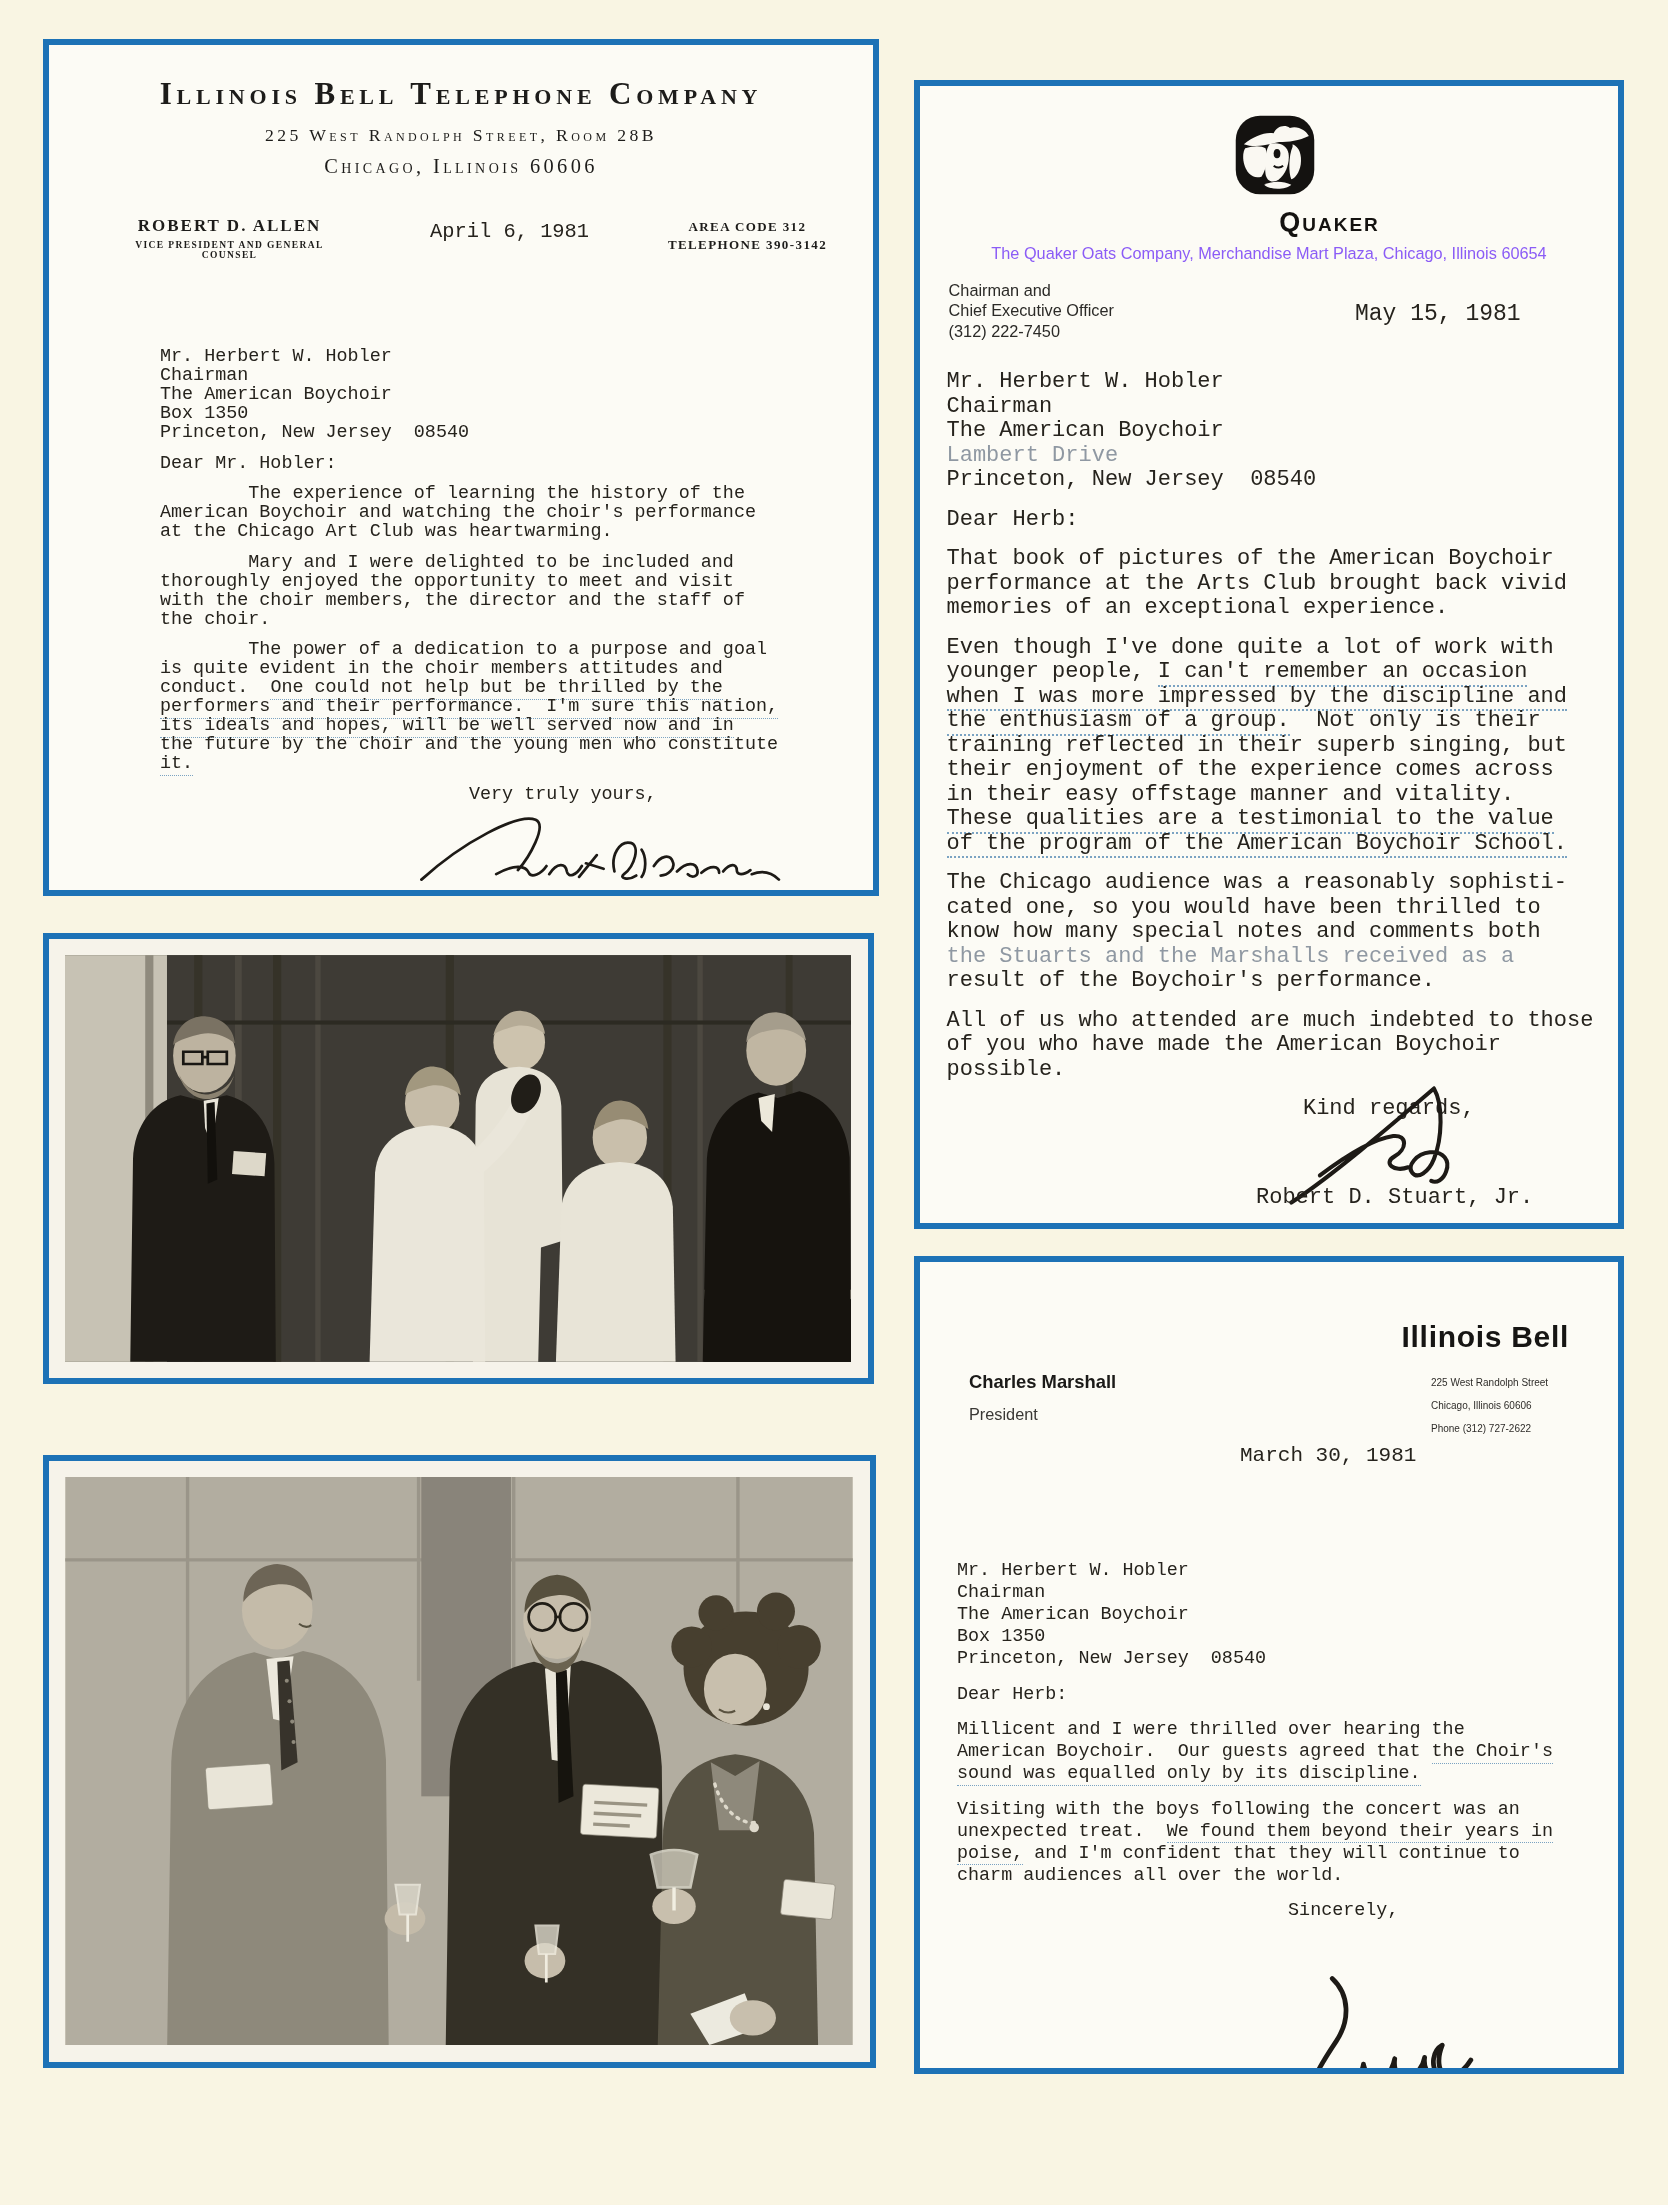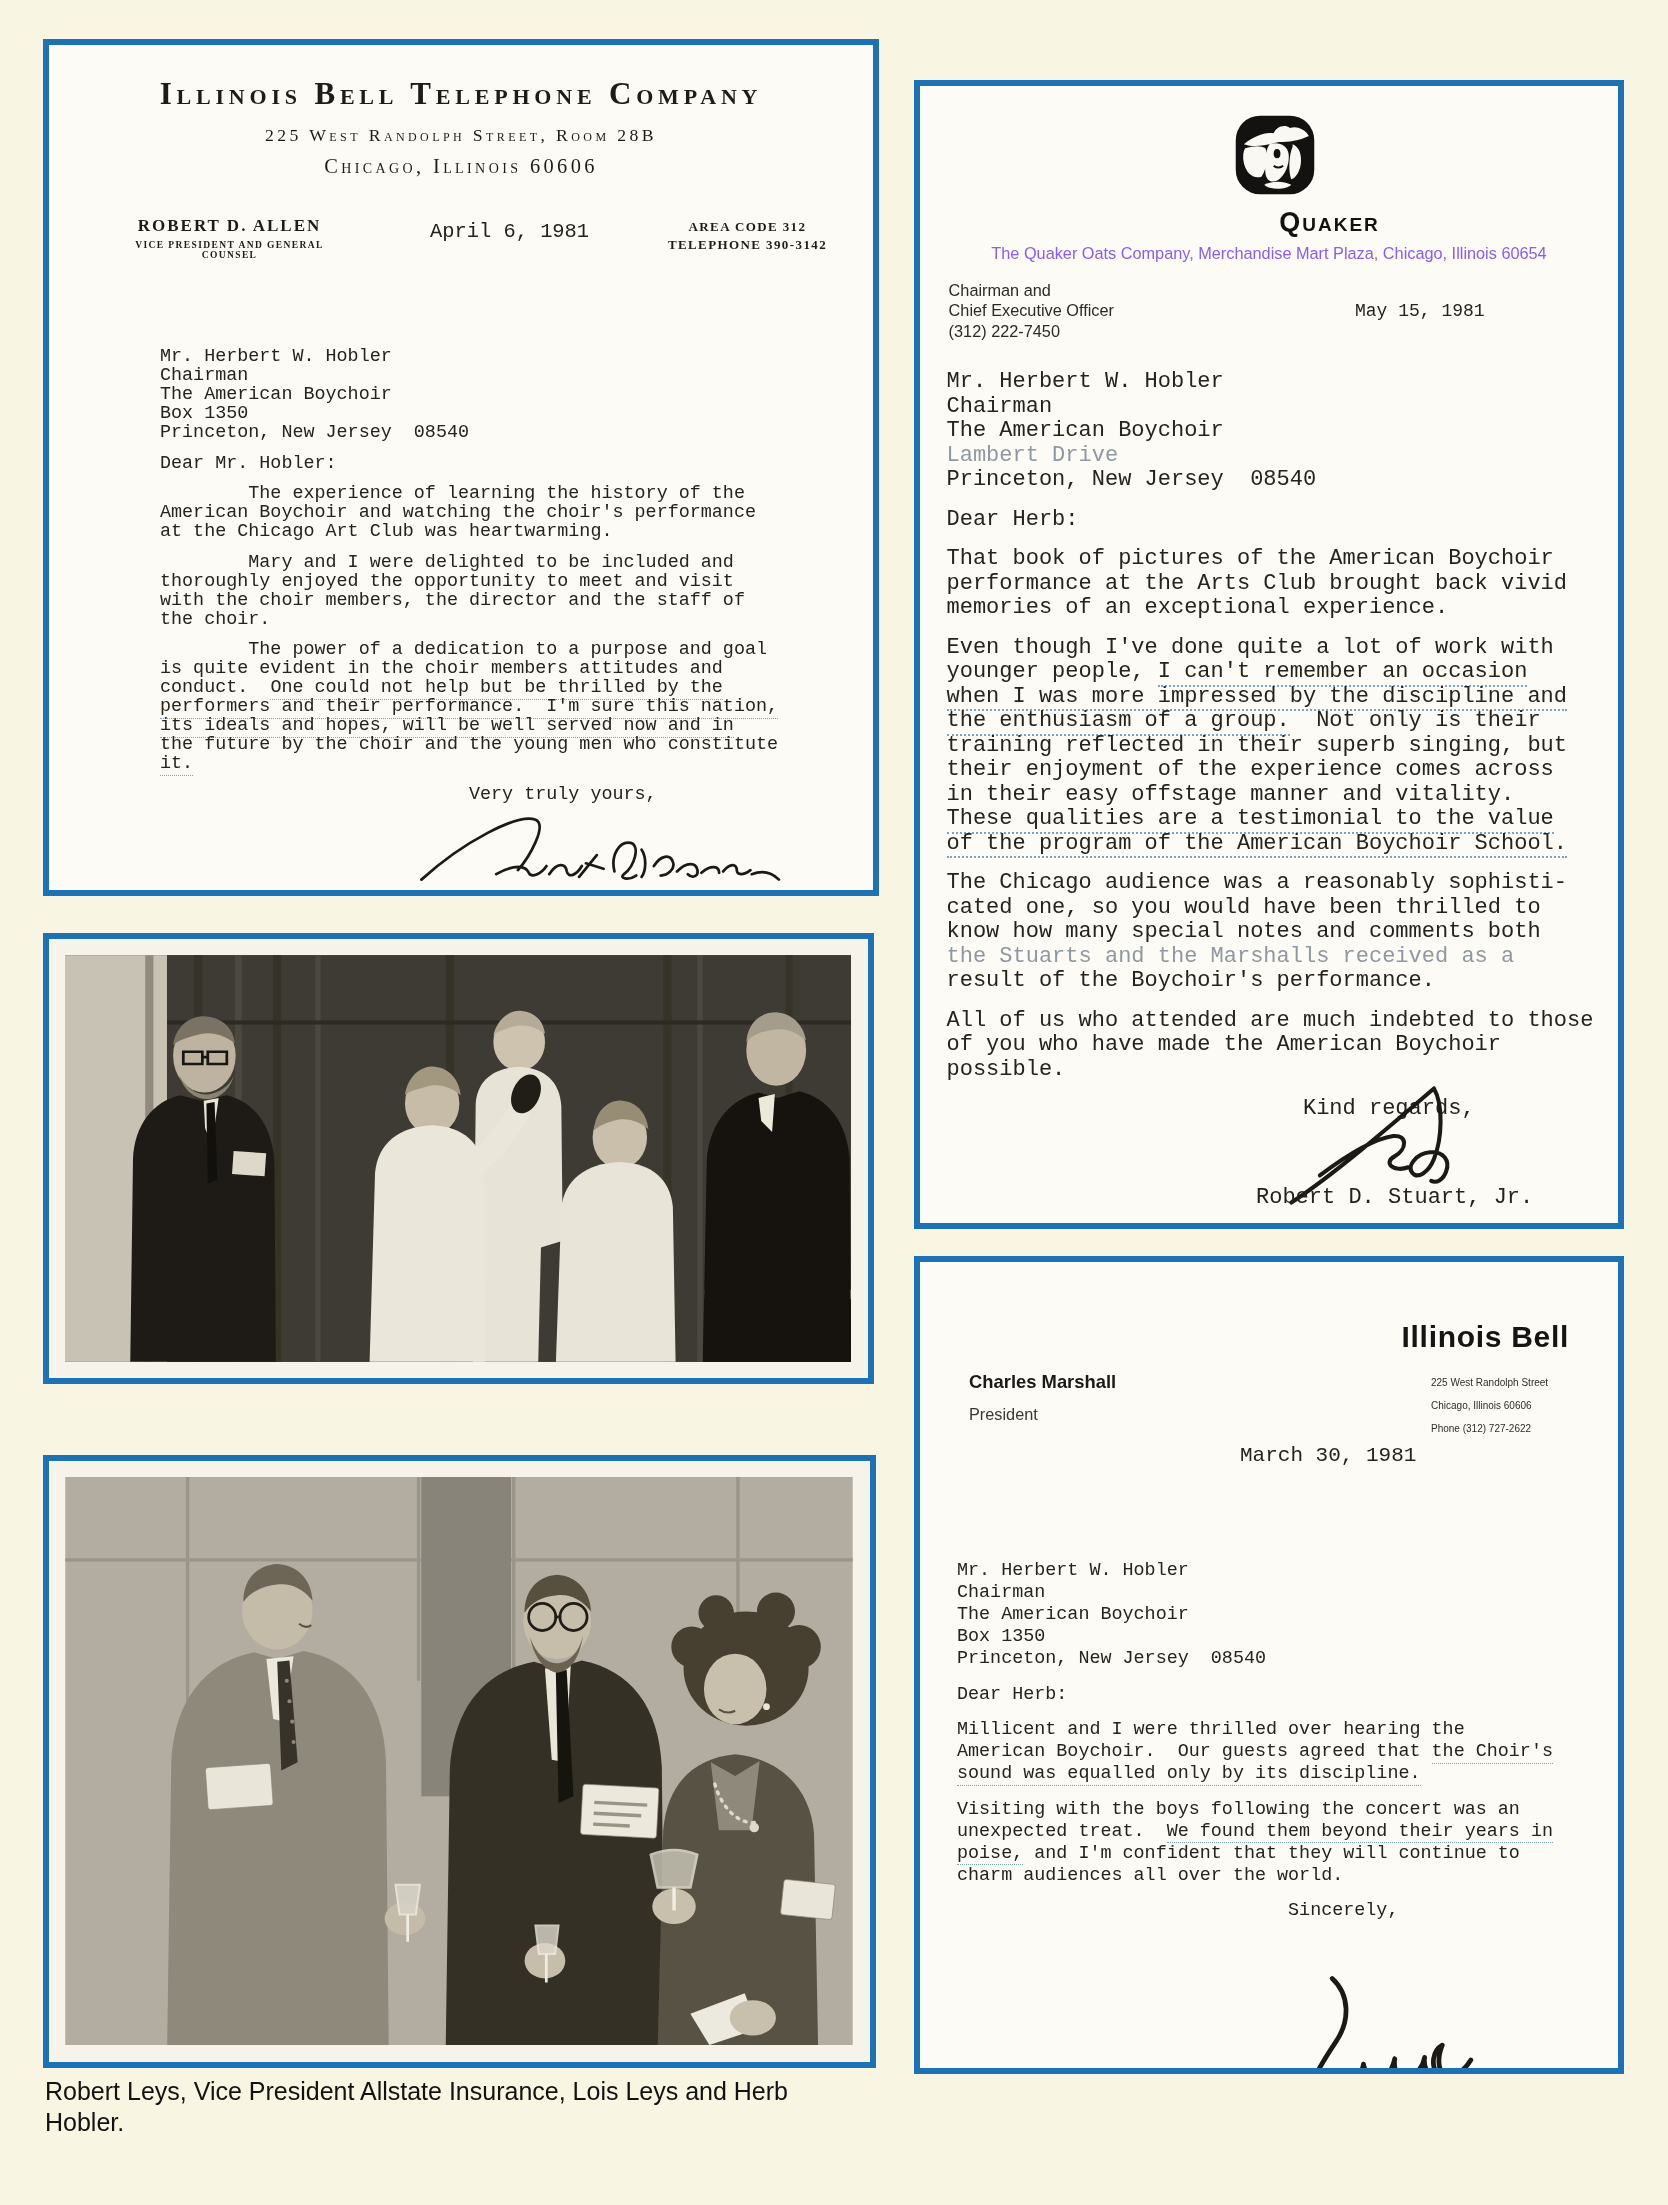--- a/index.html
+++ b/index.html
@@ -44,21 +44,21 @@
   .lh1-officer .title{font-size:9.5px; font-weight:600; letter-spacing:1.4px; margin-top:4.1px;}
   .lh1-date{top:175px; left:381px; font-size:20.4px;}
   .lh1-phone{top:173px; right:37px; width:177px; text-align:center;
     font-size:13px; font-weight:600; letter-spacing:1.4px; line-height:18.4px;}
   
   .q-logo{top:27px; left:314px;}
   .q-brand{top:121px; left:0; width:819px; text-align:center;
     font-variant:small-caps; font-weight:700; font-size:27px; letter-spacing:2px; color:#141210;}
   .q-company{top:158px; left:0; width:698px; text-align:center; font-size:16.3px; color:#8b5cf6;}
   .q-officer{top:194px; left:28.6px; font-size:16.3px; line-height:20.4px; color:#2b2a27;}
-  .q-date{top:215px; left:435px; font-size:18px;text-align:center;}
+  .q-date{top:215px; left:435px; font-size:23px;text-align:center;}
   
   .ib-brand{top:58px; right:49px; font-size:30px; font-weight:600; color:#161513; letter-spacing:0.7px;}
   .ib-name{top:109px; left:49px; font-size:18.4px; font-weight:700; color:#1b1a18;}
   .ib-title{top:143px; left:49px; font-size:16.3px; color:#3a3835;}
   .ib-addr{top:109px; left:511px; font-size:10px; line-height:23px; color:#2f2d2a;}
   .ib-date{top:182px; left:320px; font-size:21px;}
   
   .photo-frame{position:absolute; inset:0; padding:16.3px; background:#f6f3ea;}
   .photo-frame svg{display:block;}
   .caption{
@@ -208,21 +208,20 @@
           <ellipse cx="896" cy="632" rx="32" ry="26" fill="#c8bfad"></ellipse>
           <path d="M862 556 q34 -14 68 0 l-10 48 h-48 Z" fill="#d5d1c2" opacity="0.75" stroke="#f1eee1" stroke-width="4"></path>
           <path d="M896 604 v34" stroke="#f1eee1" stroke-width="5"></path>
           <rect x="1058" y="592" width="76" height="52" rx="4" fill="#e9e5d8" stroke="#8b8679" transform="rotate(6 1058 592)"></rect>
           <path d="M920 790 L1000 760 L1020 812 L948 836 Z" fill="#eceadf"></path>
           <ellipse cx="1012" cy="796" rx="34" ry="26" fill="#c8bfad"></ellipse>
         </g>
       </svg>
     </div>
   </section>
-  <p class="caption" style="top:2076px;">Robert Leys, Vice President Allstate Insurance, Lois Leys and Herb Hobler.</p>
 
   <section class="panel" id="pq" style="left:914px; top:80px; width:710px; height:1149px;">
     <svg class="abs q-logo" width="82" height="88" viewBox="0 0 120 130" role="img">
       <rect x="2" y="4" width="116" height="116" rx="36" fill="#141210"></rect>
       <path d="M14 46 C30 34 44 28 58 30 C62 20 74 16 82 22 C94 18 106 26 110 34 C96 41 80 43 66 43 C50 47 30 52 14 46 Z" fill="#faf8f2"></path>
       <path d="M16 52 C28 48 40 48 46 52 C50 64 48 82 40 94 C28 98 18 90 14 74 C12 64 13 57 16 52 Z" fill="#faf8f2"></path>
       <path d="M52 46 C66 42 78 48 80 60 C82 74 76 90 66 98 C58 104 48 102 46 90 C44 74 46 54 52 46 Z" fill="#faf8f2"></path>
       <ellipse cx="63" cy="60" rx="5" ry="7" fill="#141210"></ellipse>
       <path d="M58 78 q8 5 14 0" stroke="#141210" stroke-width="3" fill="none"></path>
       <path d="M86 46 C96 50 100 62 98 76 C96 88 90 96 84 98 C80 88 80 64 86 50 Z" fill="#faf8f2"></path>

